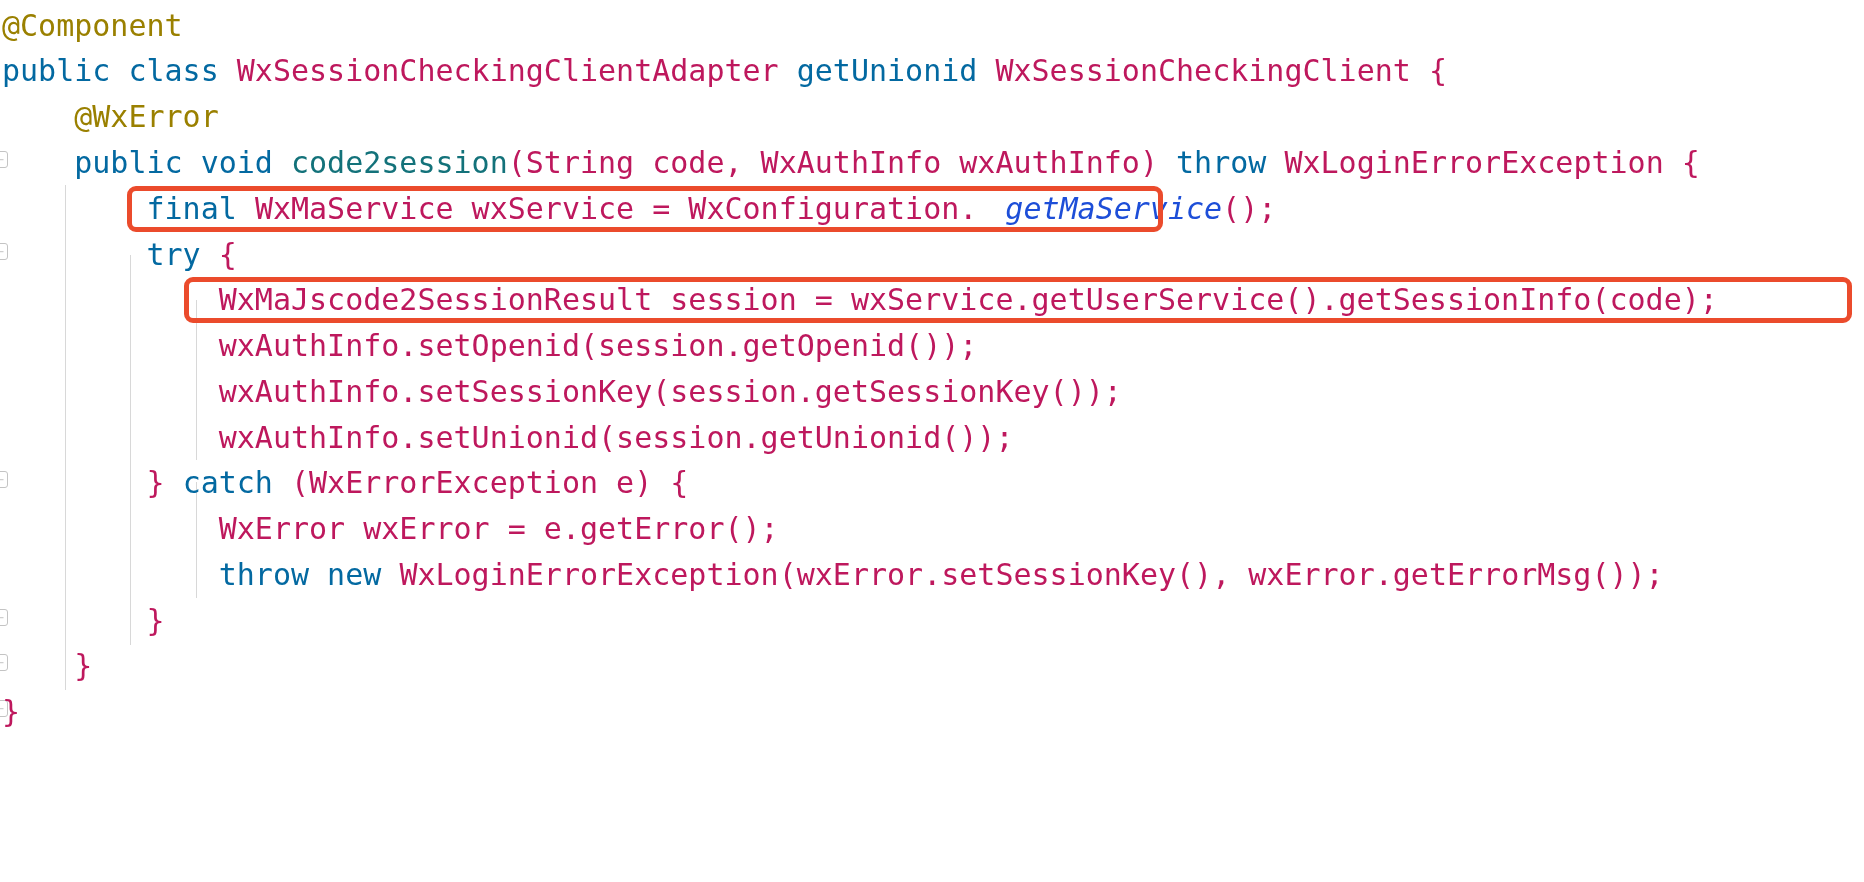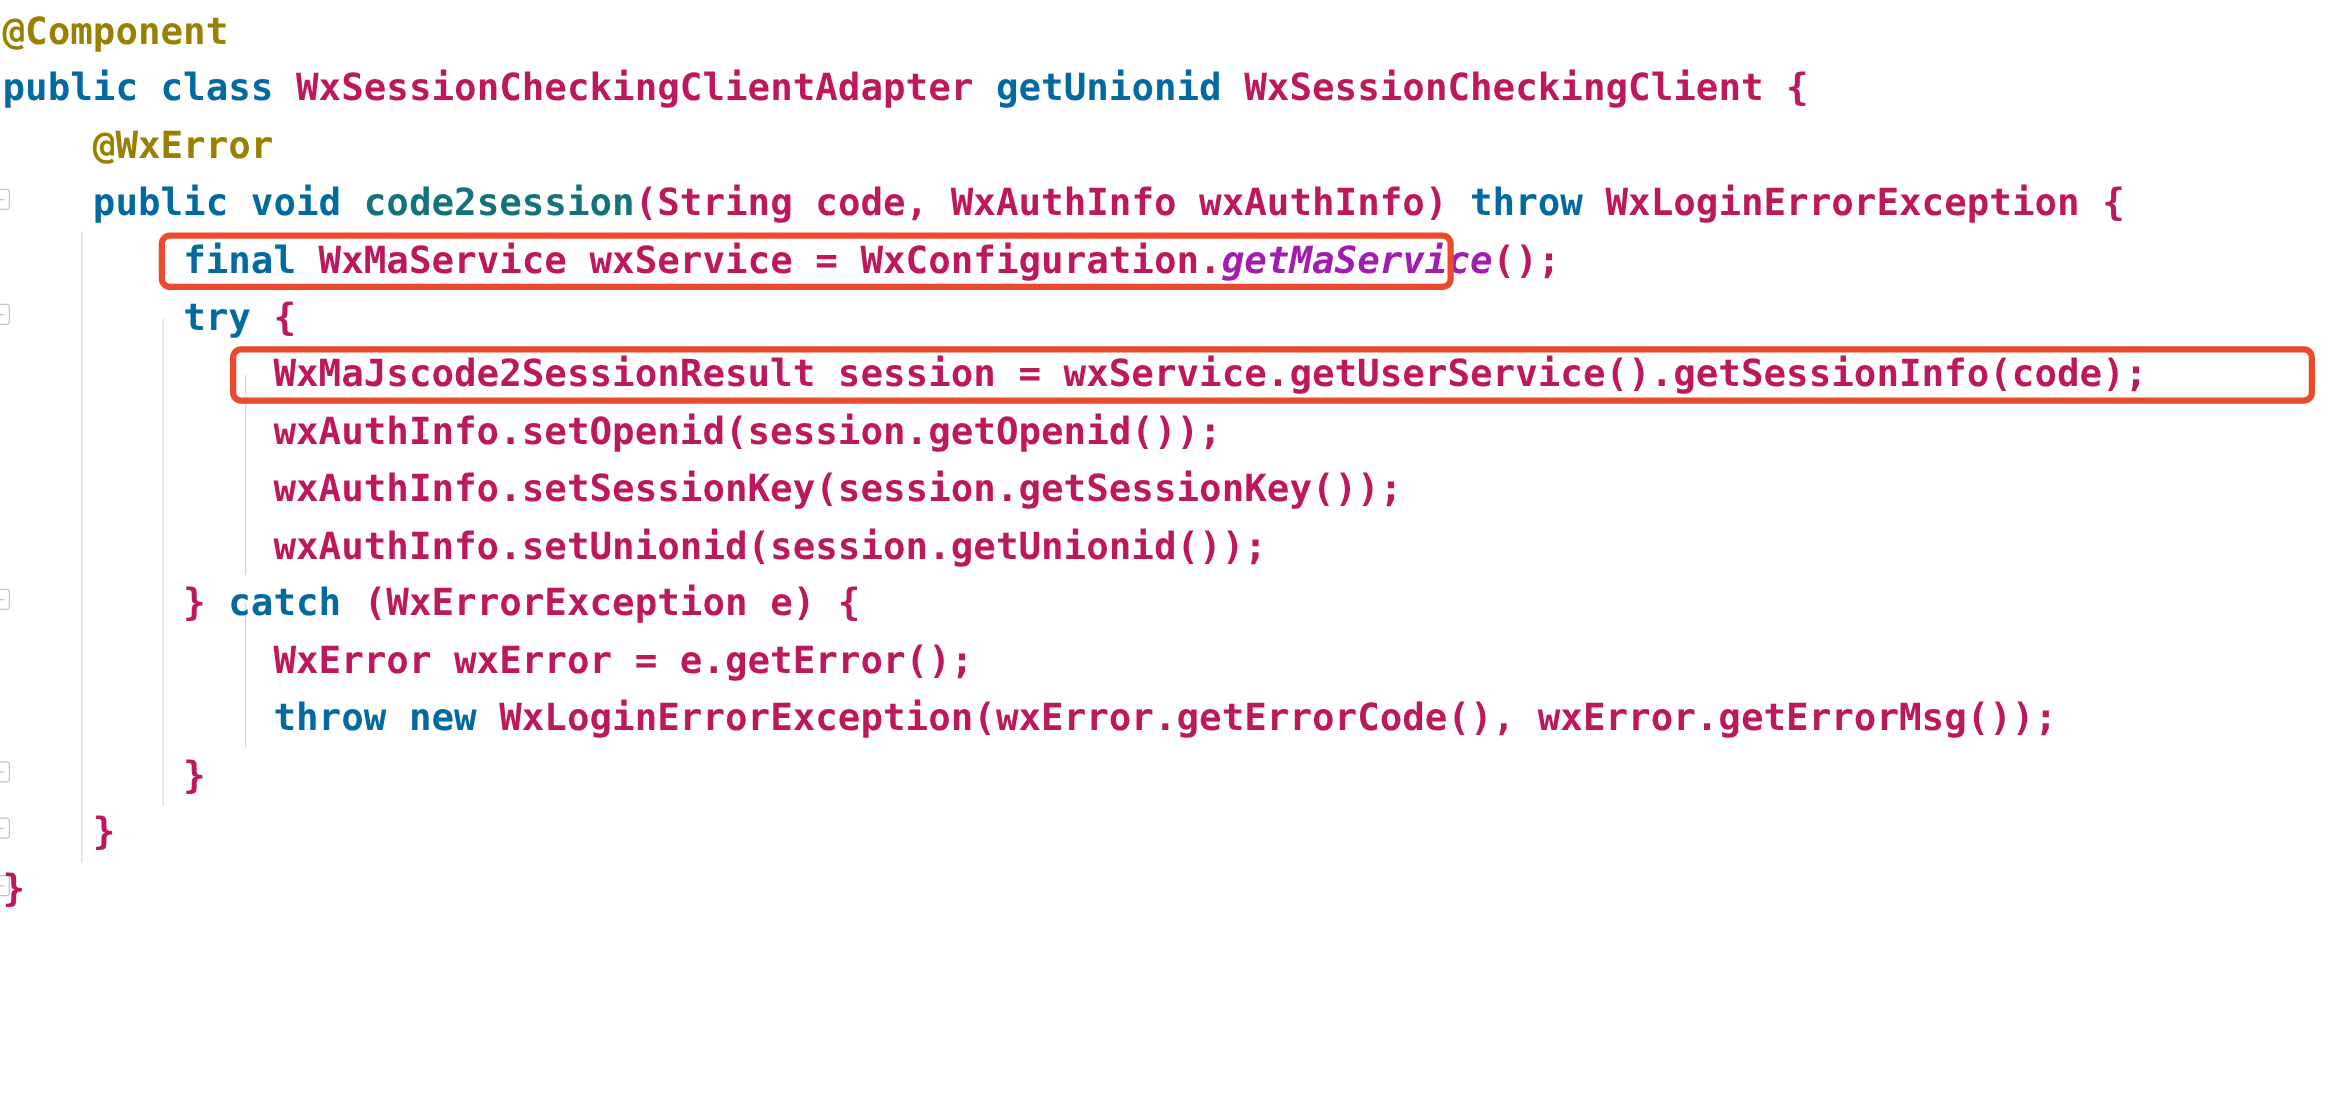--- a/index.html
+++ b/index.html
@@ -12,21 +12,20 @@
     height: 882px;
     overflow: hidden;
     font-family: "DejaVu Sans Mono", "Liberation Mono", monospace;
   }
 
   #editor {
     position: relative;
     width: 1864px;
     height: 627px;
     background: #ffffff;
-    font-weight: bold;
   }
 
   
   .fold-marker {
     position: absolute;
     left: -9px;
     width: 17px;
     height: 17px;
     border: 1.6px solid #c4c4c4;
     border-radius: 3px;
@@ -61,21 +60,21 @@
     font-size: 30px;
     letter-spacing: 0px;
     white-space: pre;
     color: #000000;
   }
 
   .tok-kw       { color: #0369a1; }
   .tok-anno     { color: #9a8000; }
   .tok-plain    { color: #be185d; }
   .tok-method   { color: #13727a; text-align: right; }
-  .tok-static   { color: #a21caf; font-style: italic; }
+  .tok-static   { color: #1d4ed8; font-style: italic; margin-left: 28px; }
 
   
   .hl-box {
     position: absolute;
     border: 5px solid #eb4b2c;
     border-radius: 9px;
     box-sizing: border-box;
     pointer-events: none;
     background: transparent;
   }
@@ -99,19 +98,19 @@
     <div class="code-line" style="top: 94px; padding-left: 2px; font-size: 30px; line-height: 45.5px;"><span class="tok-plain">    </span><span class="tok-anno">@WxError</span></div>
     <div class="code-line" style="top: 140px; padding-left: 2px; font-size: 30px; line-height: 45.5px;"><span class="tok-plain">    </span><span class="tok-kw">public void </span><span class="tok-method">code2session</span><span class="tok-plain">(String code, WxAuthInfo wxAuthInfo) </span><span class="tok-kw">throw </span><span class="tok-plain">WxLoginErrorException {</span></div>
     <div class="code-line" style="top: 186px; padding-left: 2px; font-size: 30px; line-height: 45.5px;"><span class="tok-plain">        </span><span class="tok-kw">final </span><span class="tok-plain">WxMaService wxService = WxConfiguration.</span><span class="tok-static">getMaService</span><span class="tok-plain">();</span></div>
     <div class="code-line" style="top: 232px; padding-left: 2px; font-size: 30px; line-height: 45.5px;"><span class="tok-plain">        </span><span class="tok-kw">try </span><span class="tok-plain">{</span></div>
     <div class="code-line" style="top: 277px; padding-left: 2px; font-size: 30px; line-height: 45.5px;"><span class="tok-plain">            WxMaJscode2SessionResult session = wxService.getUserService().getSessionInfo(code);</span></div>
     <div class="code-line" style="top: 323px; padding-left: 2px; font-size: 30px; line-height: 45.5px;"><span class="tok-plain">            wxAuthInfo.setOpenid(session.getOpenid());</span></div>
     <div class="code-line" style="top: 369px; padding-left: 2px; font-size: 30px; line-height: 45.5px;"><span class="tok-plain">            wxAuthInfo.setSessionKey(session.getSessionKey());</span></div>
     <div class="code-line" style="top: 415px; padding-left: 2px; font-size: 30px; line-height: 45.5px;"><span class="tok-plain">            wxAuthInfo.setUnionid(session.getUnionid());</span></div>
     <div class="code-line" style="top: 460px; padding-left: 2px; font-size: 30px; line-height: 45.5px;"><span class="tok-plain">        } </span><span class="tok-kw">catch </span><span class="tok-plain">(WxErrorException e) {</span></div>
     <div class="code-line" style="top: 506px; padding-left: 2px; font-size: 30px; line-height: 45.5px;"><span class="tok-plain">            WxError wxError = e.getError();</span></div>
-    <div class="code-line" style="top: 552px; padding-left: 2px; font-size: 30px; line-height: 45.5px;"><span class="tok-plain">            </span><span class="tok-kw">throw new </span><span class="tok-plain">WxLoginErrorException(wxError.getErrorCode(), wxError.getErrorMsg());</span></div>
+    <div class="code-line" style="top: 552px; padding-left: 2px; font-size: 30px; line-height: 45.5px;"><span class="tok-plain">            </span><span class="tok-kw">throw new </span><span class="tok-plain">WxLoginErrorException(wxError.setSessionKey(), wxError.getErrorMsg());</span></div>
     <div class="code-line" style="top: 598px; padding-left: 2px; font-size: 30px; line-height: 45.5px;"><span class="tok-plain">        }</span></div>
     <div class="code-line" style="top: 643px; padding-left: 2px; font-size: 30px; line-height: 45.5px;"><span class="tok-plain">    }</span></div>
     <div class="code-line" style="top: 689px; padding-left: 2px; font-size: 30px; line-height: 45.5px;"><span class="tok-plain">}</span></div>
     <div class="hl-box" style="left: 127px; top: 186px; width: 1036px; height: 46px; border-color: rgb(235, 75, 44);"></div>
     <div class="hl-box" style="left: 184px; top: 277px; width: 1668px; height: 46px; border-color: rgb(235, 75, 44);"></div>
   </div>
 
 </body></html>

